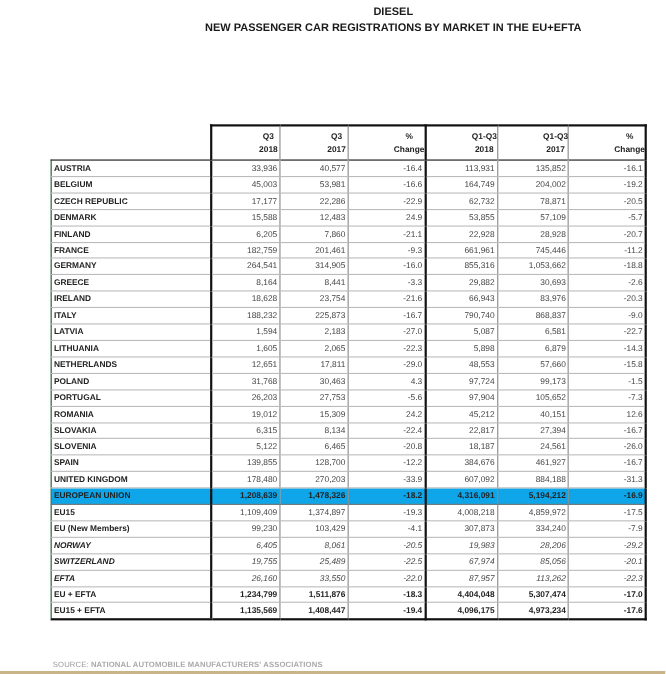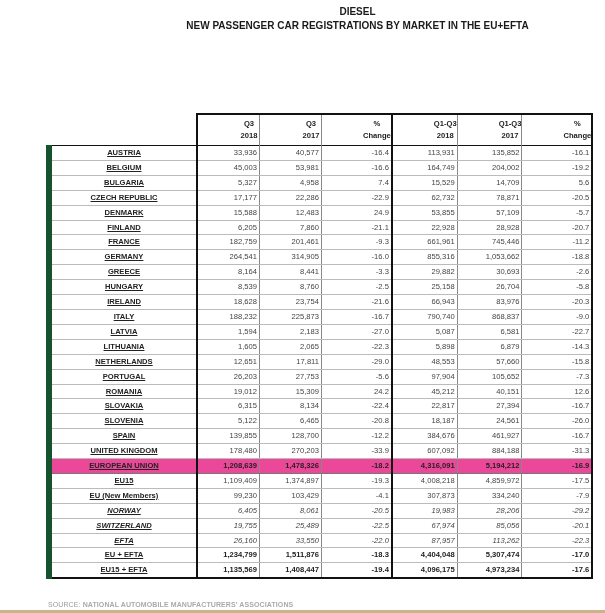--- a/index.html
+++ b/index.html
@@ -3,29 +3,29 @@
 <meta charset="utf-8">
 <style>
   html, body { margin:0; padding:0; background:#ffffff; }
   body { width:605px; height:613px; position:relative; overflow:hidden; font-family:"Liberation Sans", sans-serif; color:#222; }
   .title { position:absolute; left:0; width:605px; text-align:center; font-weight:bold; color:#1a1a1a; }
   .t1 { top:6px; font-size:10px; left:55px; }
   .t2 { top:20px; font-size:10px; left:55px; }
   table.reg { position:absolute; left:46px; top:113px; border-collapse:collapse; font-size:7.6px; }
   table.reg td, table.reg th { padding:0 2px; height:13.9px; line-height:13.9px; white-space:nowrap; }
   table.reg th { font-weight:bold; text-align:center; line-height:12px; height:30px; padding:0; }
-  .c-name { width:140px; text-align:center; font-weight:bold; color:#222; border-left:6px solid #14532d;text-decoration:underline; }
+  .c-name { width:140px; text-align:left; font-weight:bold; color:#222; border-left:1px solid #14532d; }
   .c-num { width:57px; text-align:right; color:#444; border-right:1px solid #888; }
   .c-pct { width:57px; text-align:right; color:#444; }
   .b-l { border-left:2px solid #111 !important; }
   .b-r { border-right:2px solid #111 !important; }
   tr.row td { border-bottom:1px solid #bbb; }
   tr.hdr th { border-top:2px solid #111;padding-left:41px; }
   tr.hdr th.blank { border-top:none; border-left:none; }
-  tr.eu td { background:#ec4899; font-weight:bold; color:#222; border-top:1px solid #777; border-bottom:1px solid #777;margin-left:48px; }
+  tr.eu td { background:#0ea5e9; font-weight:bold; color:#222; border-top:1px solid #777; border-bottom:1px solid #777;margin-left:48px; }
   tr.it td { font-style:italic; }
   tr.bold td { font-weight:bold; color:#222; }
   tr.last td { border-bottom:2px solid #111; }
   tr.first td { border-top:1px solid #111; }
   .source { position:absolute; left:48px; top:601px; font-size:7px; color:#999; letter-spacing:0.1px; }
   .source b { color:#aaa; }
   .bottombar { position:absolute; left:0; top:610px; width:605px; height:3px; background:#c9b48a; }
 </style>
 </head>
 <body>
@@ -58,29 +58,20 @@
       <tr class="row">
         <td class="c-name">BELGIUM</td>
         <td class="c-num b-l">45,003</td>
         <td class="c-num">53,981</td>
         <td class="c-pct b-r">-16.6</td>
         <td class="c-num">164,749</td>
         <td class="c-num">204,002</td>
         <td class="c-pct b-r">-19.2</td>
       </tr>
       <tr class="row">
-        <td class="c-name">BULGARIA</td>
-        <td class="c-num b-l">5,327</td>
-        <td class="c-num">4,958</td>
-        <td class="c-pct b-r">7.4</td>
-        <td class="c-num">15,529</td>
-        <td class="c-num">14,709</td>
-        <td class="c-pct b-r">5.6</td>
-      </tr>
-      <tr class="row">
         <td class="c-name">CZECH REPUBLIC</td>
         <td class="c-num b-l">17,177</td>
         <td class="c-num">22,286</td>
         <td class="c-pct b-r">-22.9</td>
         <td class="c-num">62,732</td>
         <td class="c-num">78,871</td>
         <td class="c-pct b-r">-20.5</td>
       </tr>
       <tr class="row">
         <td class="c-name">DENMARK</td>
@@ -121,29 +112,20 @@
       <tr class="row">
         <td class="c-name">GREECE</td>
         <td class="c-num b-l">8,164</td>
         <td class="c-num">8,441</td>
         <td class="c-pct b-r">-3.3</td>
         <td class="c-num">29,882</td>
         <td class="c-num">30,693</td>
         <td class="c-pct b-r">-2.6</td>
       </tr>
       <tr class="row">
-        <td class="c-name">HUNGARY</td>
-        <td class="c-num b-l">8,539</td>
-        <td class="c-num">8,760</td>
-        <td class="c-pct b-r">-2.5</td>
-        <td class="c-num">25,158</td>
-        <td class="c-num">26,704</td>
-        <td class="c-pct b-r">-5.8</td>
-      </tr>
-      <tr class="row">
         <td class="c-name">IRELAND</td>
         <td class="c-num b-l">18,628</td>
         <td class="c-num">23,754</td>
         <td class="c-pct b-r">-21.6</td>
         <td class="c-num">66,943</td>
         <td class="c-num">83,976</td>
         <td class="c-pct b-r">-20.3</td>
       </tr>
       <tr class="row">
         <td class="c-name">ITALY</td>
@@ -173,20 +155,29 @@
         <td class="c-pct b-r">-14.3</td>
       </tr>
       <tr class="row">
         <td class="c-name">NETHERLANDS</td>
         <td class="c-num b-l">12,651</td>
         <td class="c-num">17,811</td>
         <td class="c-pct b-r">-29.0</td>
         <td class="c-num">48,553</td>
         <td class="c-num">57,660</td>
         <td class="c-pct b-r">-15.8</td>
+      </tr>
+      <tr class="row">
+        <td class="c-name">POLAND</td>
+        <td class="c-num b-l">31,768</td>
+        <td class="c-num">30,463</td>
+        <td class="c-pct b-r">4.3</td>
+        <td class="c-num">97,724</td>
+        <td class="c-num">99,173</td>
+        <td class="c-pct b-r">-1.5</td>
       </tr>
       <tr class="row">
         <td class="c-name">PORTUGAL</td>
         <td class="c-num b-l">26,203</td>
         <td class="c-num">27,753</td>
         <td class="c-pct b-r">-5.6</td>
         <td class="c-num">97,904</td>
         <td class="c-num">105,652</td>
         <td class="c-pct b-r">-7.3</td>
       </tr>

